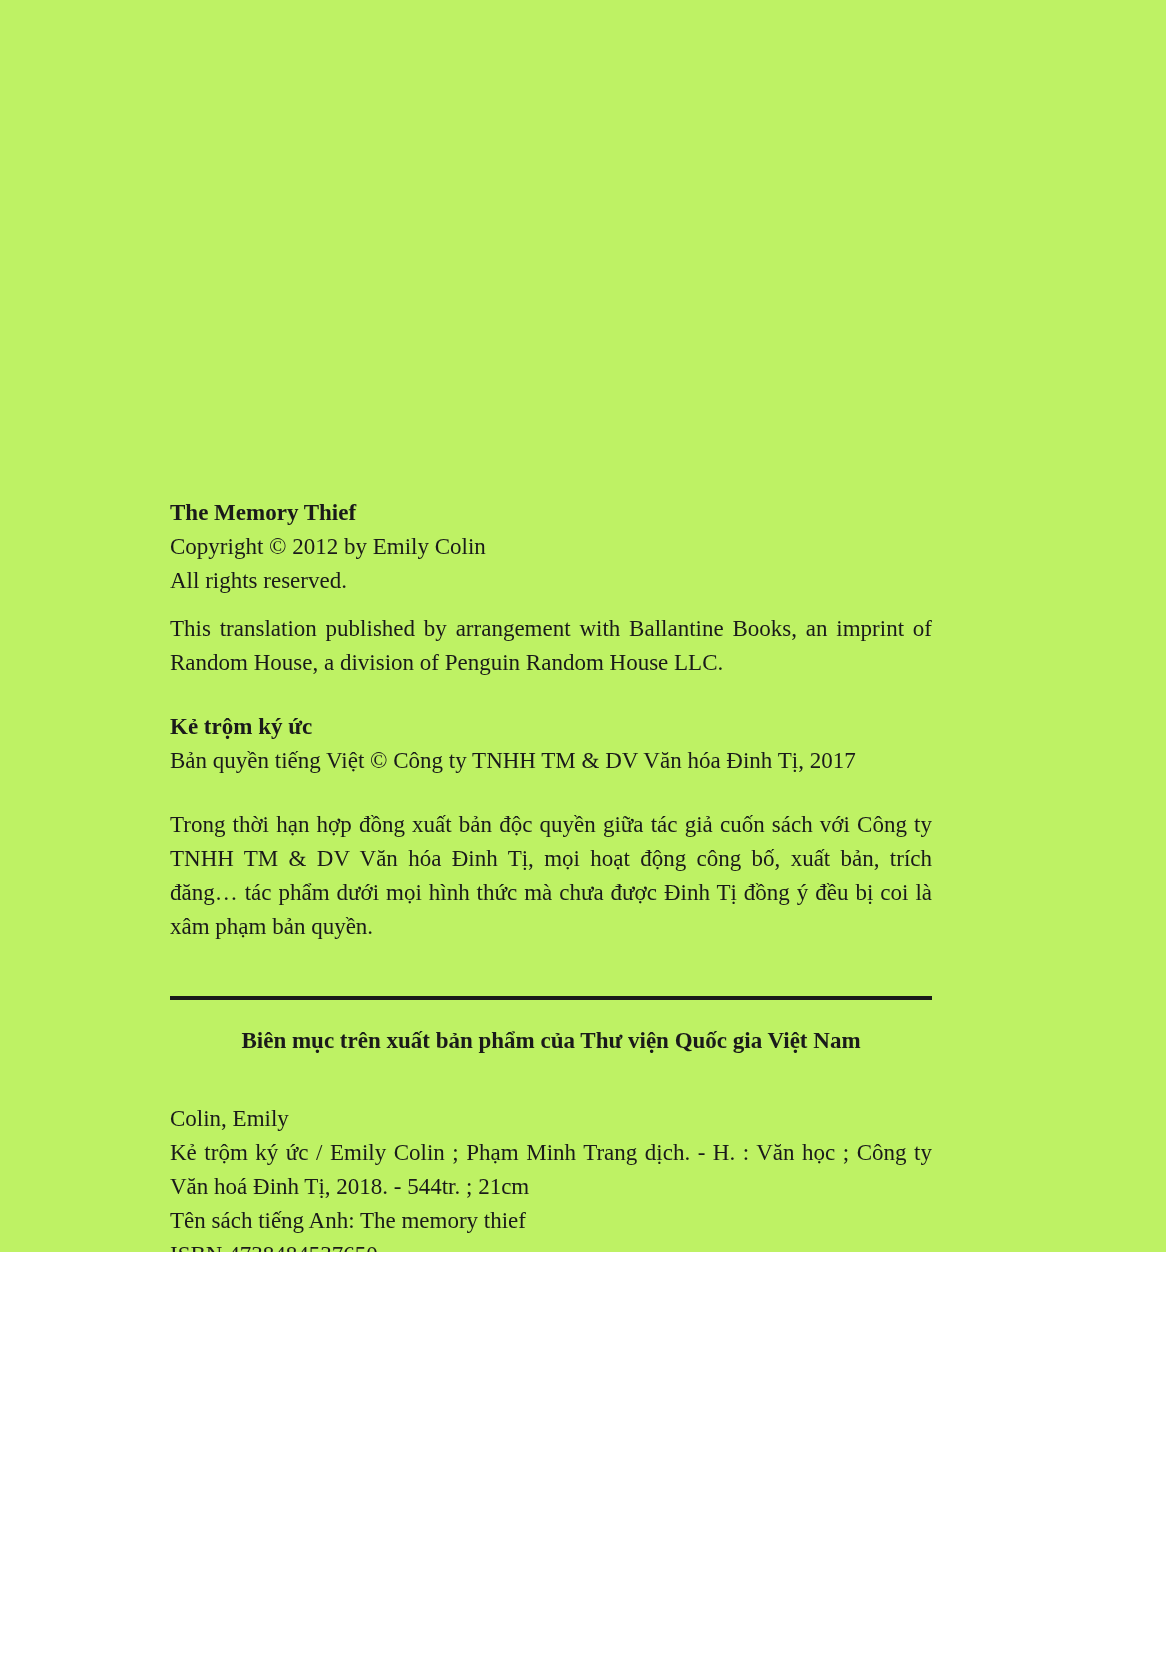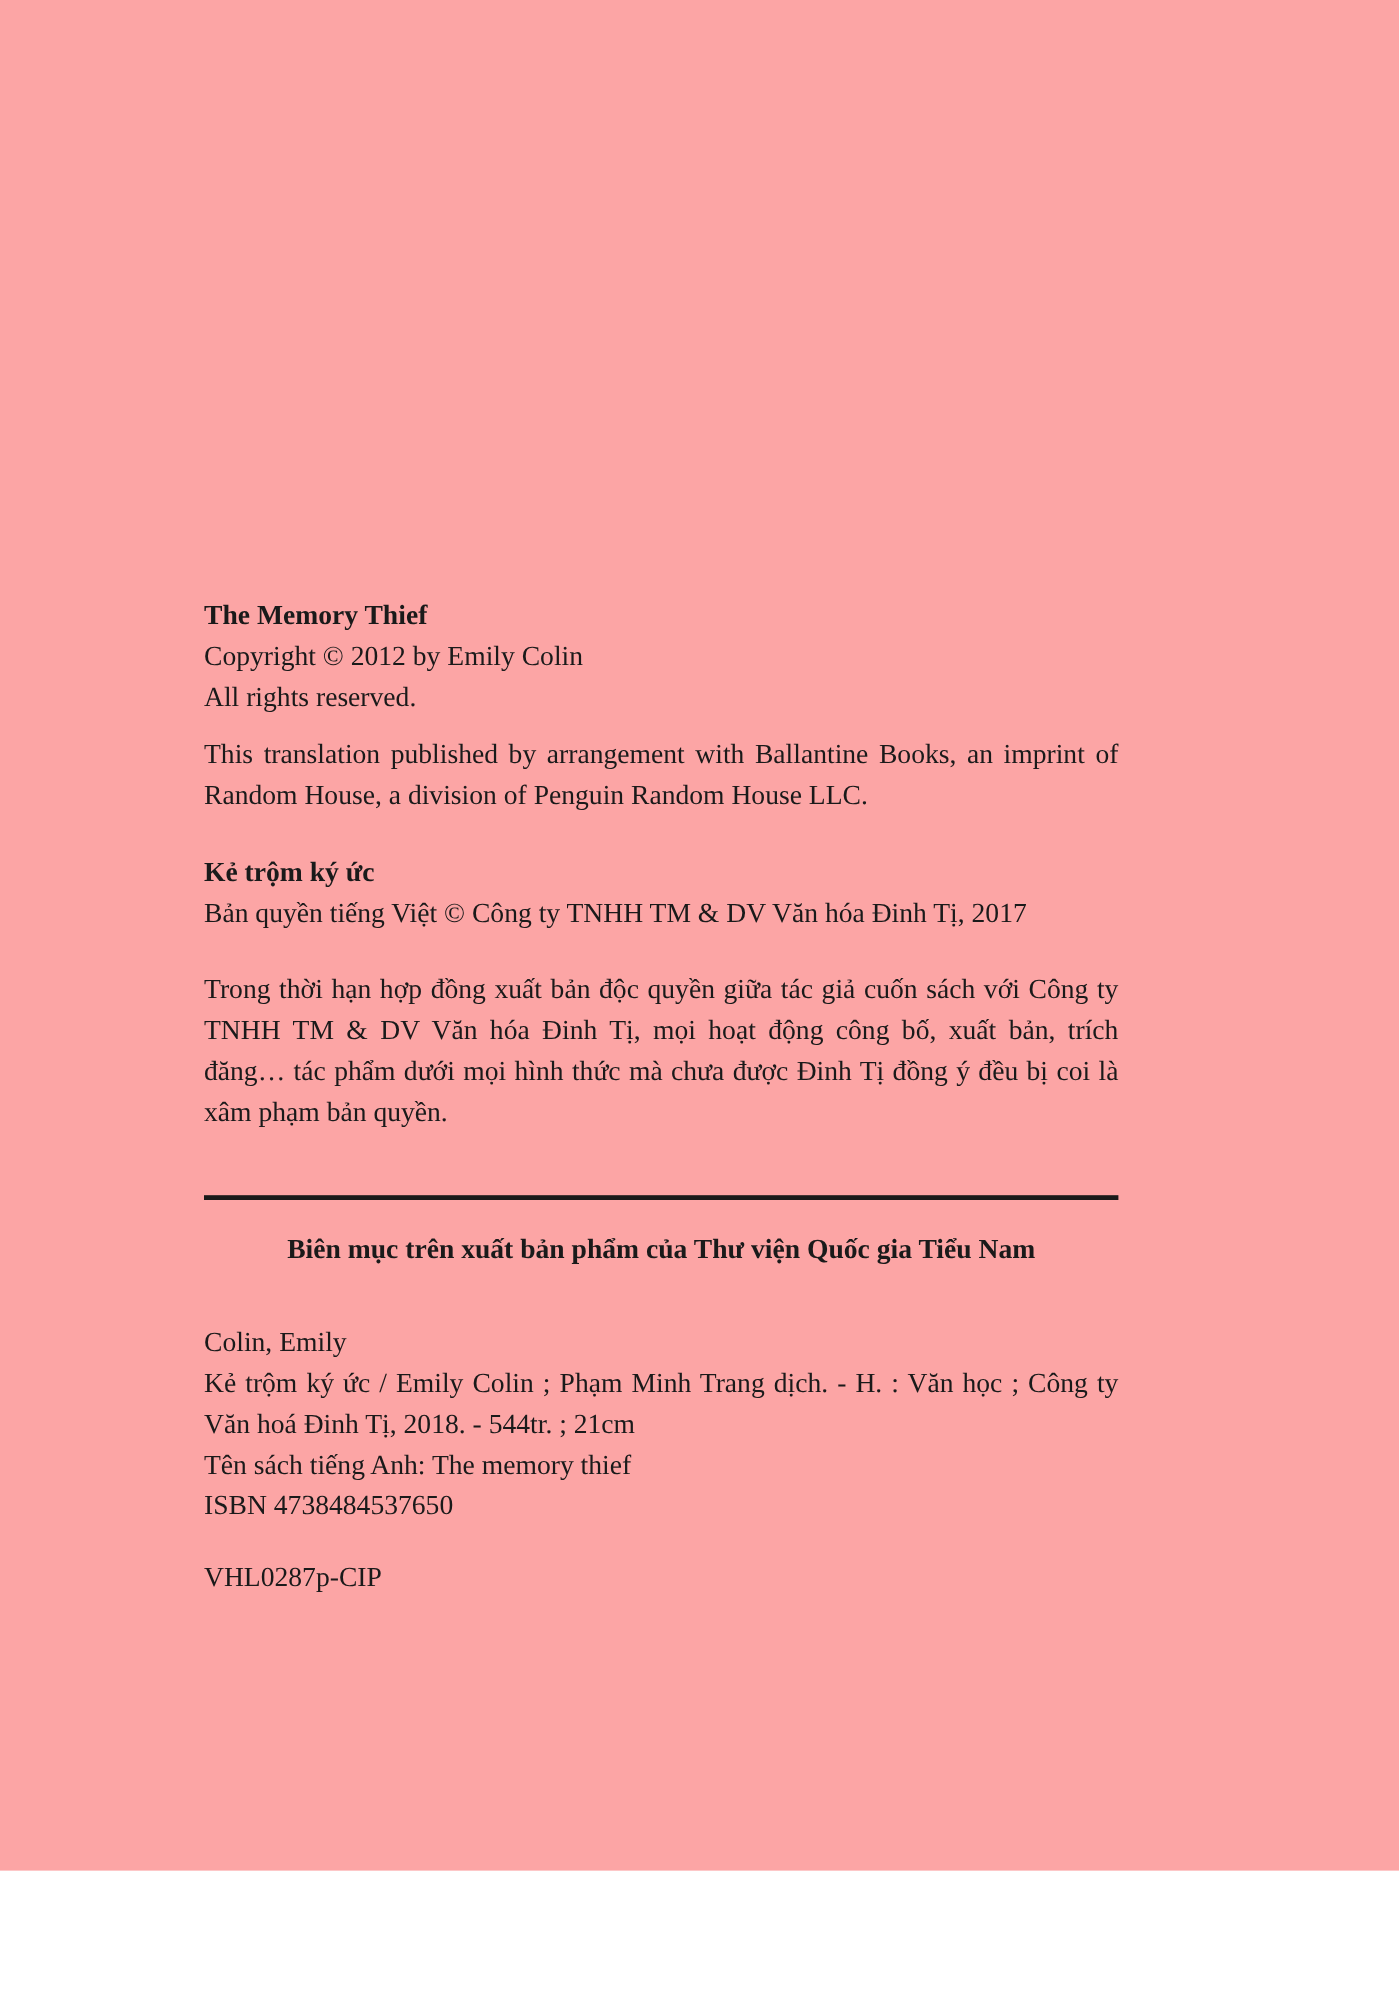--- a/index.html
+++ b/index.html
@@ -4,22 +4,22 @@
 <style>
   * { margin: 0; padding: 0; box-sizing: border-box; }
   html, body {
     background: #ffffff;
     font-family: "Liberation Serif", "DejaVu Serif", serif;
     color: #1a1a1a;
   }
   .page {
     position: relative;
     width: 1166px;
-    height: 1559px;
-    background: #fca5a5;
+    height: 1252px;
+    background: #bef264;
     overflow: hidden;
   }
   .content {
     position: absolute;
     left: 170px;
     top: 496px;
     width: 762px;
     font-size: 23px;
     line-height: 34px;
   }
@@ -61,21 +61,21 @@
     <div class="block-gap-lg">
       <div class="bold">Kẻ trộm ký ức</div>
       <div>Bản quyền tiếng Việt © Công ty TNHH TM &amp; DV Văn hóa Đinh Tị, 2017</div>
     </div>
 
     <div class="para block-gap-lg">Trong thời hạn hợp đồng xuất bản độc quyền giữa tác giả cuốn sách với Công ty TNHH TM &amp; DV Văn hóa Đinh Tị, mọi hoạt động công bố, xuất bản, trích đăng… tác phẩm dưới mọi hình thức mà chưa được Đinh Tị đồng ý đều bị coi là xâm phạm bản quyền.</div>
 
     <hr class="divider">
 
     <div>
-      <div class="cip-heading">Biên mục trên xuất bản phẩm của Thư viện Quốc gia Tiểu Nam</div>
+      <div class="cip-heading">Biên mục trên xuất bản phẩm của Thư viện Quốc gia Việt Nam</div>
       <div>Colin, Emily</div>
       <div class="para">Kẻ trộm ký ức / Emily Colin ; Phạm Minh Trang dịch. - H. : Văn học ; Công ty Văn hoá Đinh Tị, 2018. - 544tr. ; 21cm</div>
       <div>Tên sách tiếng Anh: The memory thief</div>
       <div>ISBN 4738484537650</div>
       <div class="cip-code">VHL0287p-CIP</div>
     </div>
 
   </div>
 </div>
 

